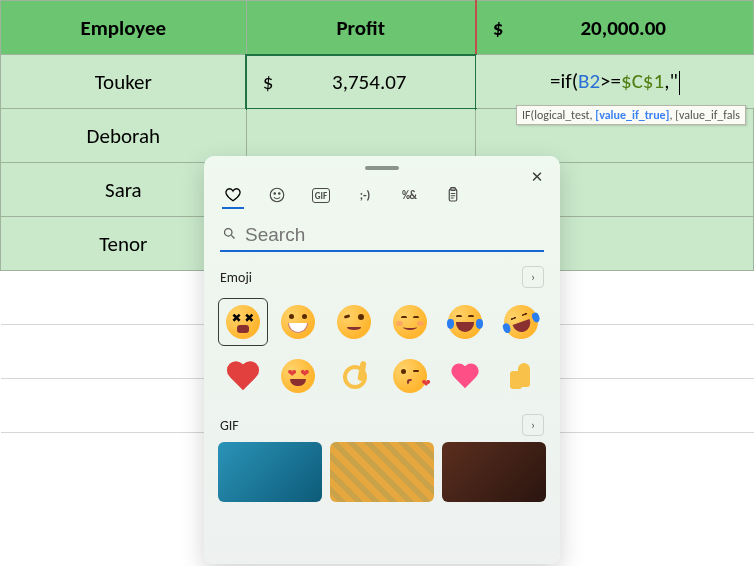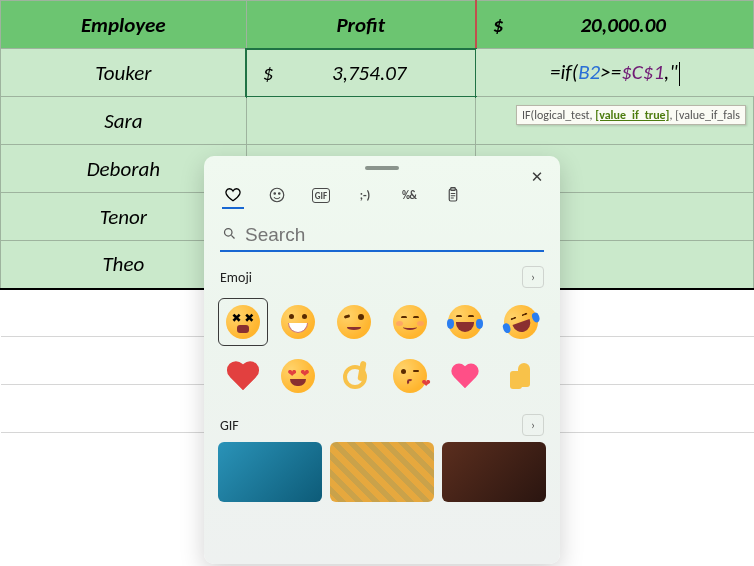--- a/index.html
+++ b/index.html
@@ -10,27 +10,26 @@
     height: 566px;
     overflow: hidden;
     position: relative;
   }
   .sheet {
     border-collapse: collapse;
     width: 100%;
   }
   .sheet td, .sheet th {
     border: 1px solid #9eb39e;
-    height: 48px;
+    height: 54px;
     font-size: 21px;
     padding: 0 10px;
     text-align: center;
     vertical-align: middle;
     position: relative;
-    font-style: italic;
   }
   .sheet th {
     background: #6cc571;
     font-weight: 700;
     color: #000;
     font-size: 21px;
   }
   .sheet td {
     background: #cae9cb;
     color: #000;
@@ -54,21 +53,21 @@
     border-right: none !important;
     background: #cae9cb;
     font-family: "Segoe UI", Calibri, Arial, sans-serif;
   }
   .formula-text {
     font-size: 21px;
     white-space: nowrap;
   }
   .fn { color: #000; }
   .ref { color: #2a6fd6; }
-  .absref { color: #701a75; }
+  .absref { color: #4d7c0f; }
   .cursor-caret {
     display: inline-block;
     width: 1px; height: 24px;
     background: #000;
     vertical-align: middle;
     margin-left: 1px;
   }
   .blank-row td { background: #fff; border-left:none; border-right:none; border-bottom:1px solid #d6d6d6; }
   .blank-row td:first-child{border-left:none;}
   .blank-row td:last-child{border-right:none;}
@@ -81,21 +80,21 @@
     top: 105px;
     background: #fafbf4;
     border: 1px solid #b6b6a8;
     font-size: 12px;
     color: #555;
     padding: 2px 5px;
     white-space: nowrap;
     box-shadow: 1px 1px 2px rgba(0,0,0,0.15);
     z-index: 5;
   }
-  .tooltip .b { font-weight: 700; color: #4d7c0f; text-decoration: underline; }
+  .tooltip .b { font-weight: 700; color: #3b82f6; }
 
   
   .picker {
     position: absolute;
     left: 204px;
     top: 156px;
     width: 356px;
     height: 408px;
     background: linear-gradient(#f0f9f0 0%, #edf5ee 40%, #eef1f0 100%);
     border-radius: 10px;
@@ -243,36 +242,31 @@
       <span class="sym">$</span>
       <span>3,754.07</span>
     </td>
     <td class="formula-cell">
       <span class="formula-text">
         <span class="fn">=if(</span><span class="ref">B2</span><span class="fn">&gt;=</span><span class="absref">$C$1</span><span class="fn">,"</span><span class="cursor-caret"></span>
       </span>
     </td>
   </tr>
   <tr>
-    <td>Sara</td>
+    <td>Deborah</td>
     <td></td>
     <td></td>
   </tr>
   <tr>
-    <td>Deborah</td>
+    <td>Sara</td>
     <td></td>
     <td></td>
   </tr>
   <tr>
     <td>Tenor</td>
-    <td></td>
-    <td></td>
-  </tr>
-  <tr class="bottom-border">
-    <td>Theo</td>
     <td></td>
     <td></td>
   </tr>
   <tr class="blank-row">
         <td></td>
         <td></td>
         <td></td>
       </tr>
   <tr class="blank-row">
         <td></td>

